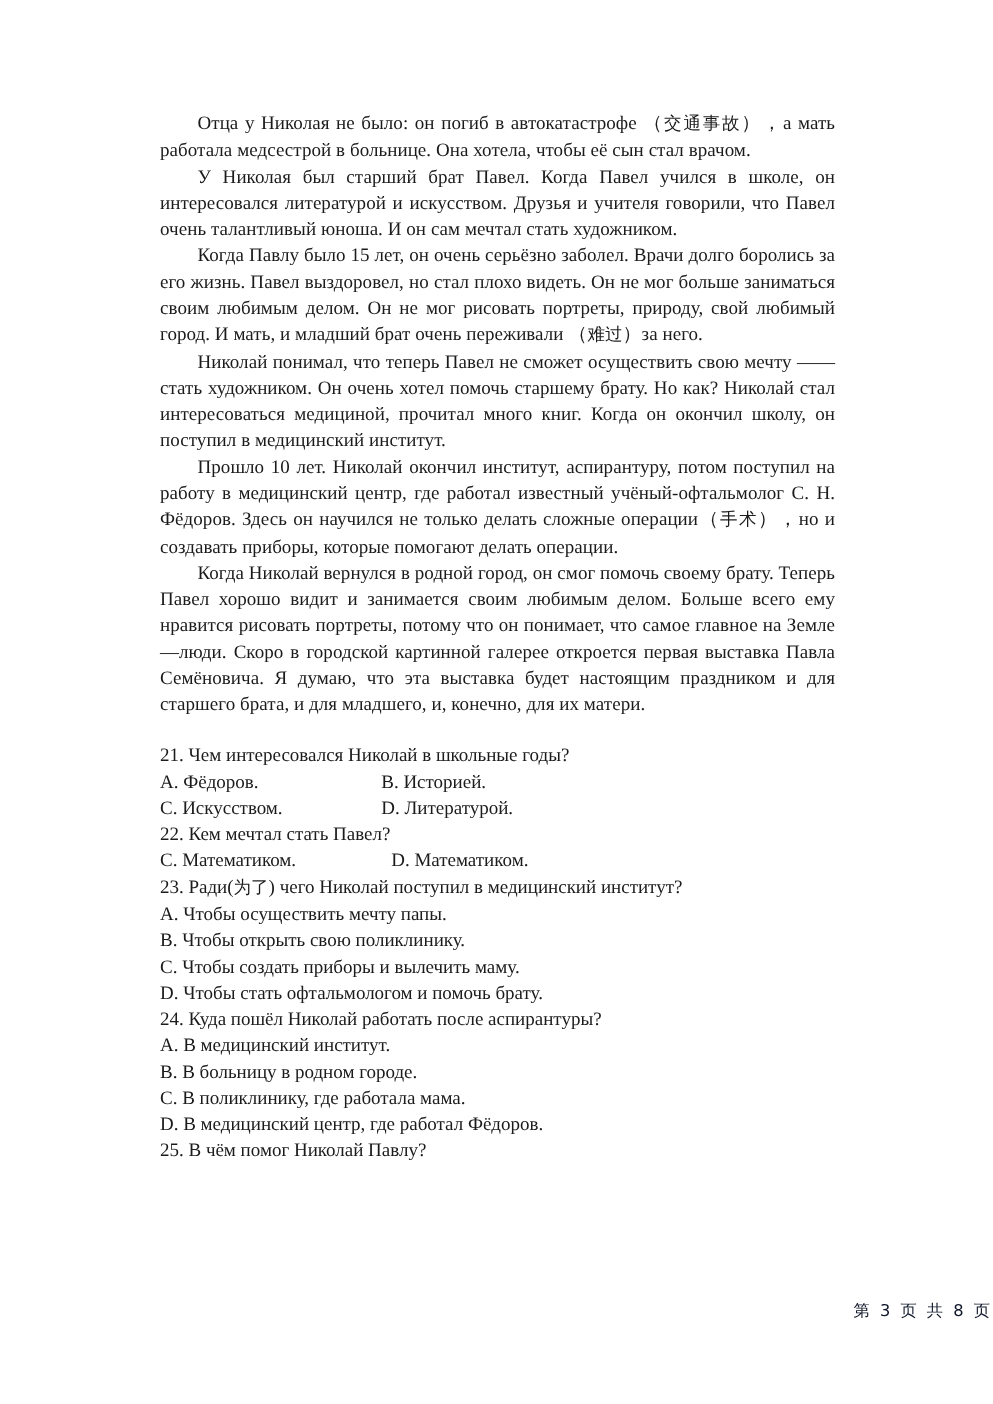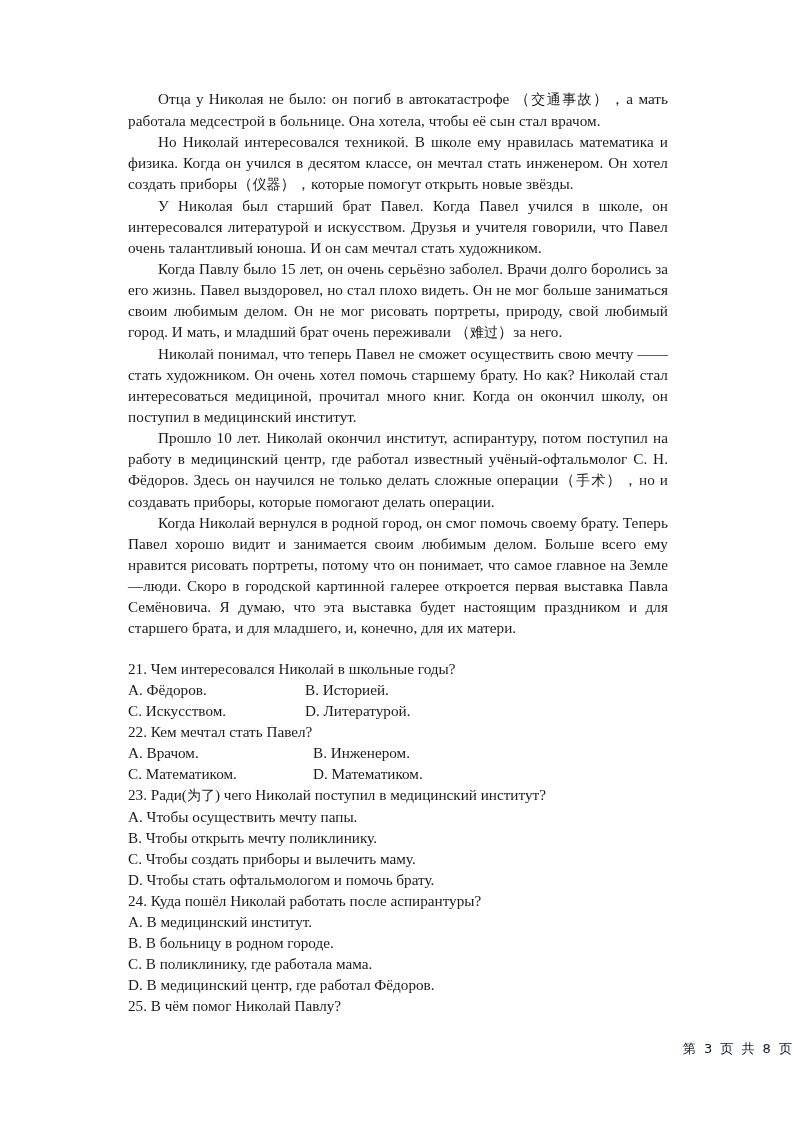--- a/index.html
+++ b/index.html
@@ -71,23 +71,20 @@
 </head>
 <body>
 
 <div class="page">
   <div class="content">
 
     <p class="para">
       <span>Отца у Николая не было: он погиб в автокатастрофе （</span><span class="cn">交通事故</span><span>），а мать работала медсестрой в больнице. Она хотела, чтобы её сын стал врачом.</span>
     </p>
 
-    <p class="para">
-      <span>Но Николай интересовался техникой. В школе ему нравилась математика и физика. Когда он учился в десятом классе, он мечтал стать инженером. Он хотел создать приборы（</span><span class="cn">仪器</span><span>），которые помогут открыть новые звёзды.</span>
-    </p>
 
     <p class="para">
       <span>У Николая был старший брат Павел. Когда Павел учился в школе, он интересовался литературой и искусством. Друзья и учителя говорили, что Павел очень талантливый юноша. И он сам мечтал стать художником.</span>
     </p>
 
     <p class="para">
       <span>Когда Павлу было 15 лет, он очень серьёзно заболел. Врачи долго боролись за его жизнь. Павел выздоровел, но стал плохо видеть. Он не мог больше заниматься своим любимым делом. Он не мог рисовать портреты, природу, свой любимый город. И мать, и младший брат очень переживали （</span><span class="cn">难过</span><span>）за него.</span>
     </p>
 
     <p class="para">
@@ -109,33 +106,29 @@
         <span class="opt-a">A. Фёдоров.</span>
         <span class="opt-b">B. Историей.</span>
       </div>
       <div class="opt-row">
         <span class="opt-a">C. Искусством.</span>
         <span class="opt-b">D. Литературой.</span>
       </div>
 
       <div class="q-line">22. Кем мечтал стать Павел?</div>
       <div class="opt-row">
-        <span class="opt-a wide">A. Врачом.</span>
-        <span class="opt-b">B. Инженером.</span>
-      </div>
-      <div class="opt-row">
         <span class="opt-a wide">C. Математиком.</span>
         <span class="opt-b">D. Математиком.</span>
       </div>
 
       <div class="q-line">
         <span>23. Ради(</span><span class="cn">为了</span><span>) чего Николай поступил в медицинский институт?</span>
       </div>
       <div class="q-line">A. Чтобы осуществить мечту папы.</div>
-      <div class="q-line">B. Чтобы открыть мечту поликлинику.</div>
+      <div class="q-line">B. Чтобы открыть свою поликлинику.</div>
       <div class="q-line">C. Чтобы создать приборы и вылечить маму.</div>
       <div class="q-line">D. Чтобы стать офтальмологом и помочь брату.</div>
 
       <div class="q-line">24. Куда пошёл Николай работать после аспирантуры?</div>
       <div class="q-line">A. В медицинский институт.</div>
       <div class="q-line">B. В больницу в родном городе.</div>
       <div class="q-line">C. В поликлинику, где работала мама.</div>
       <div class="q-line">D. В медицинский центр, где работал Фёдоров.</div>
 
       <div class="q-line">25. В чём помог Николай Павлу?</div>

